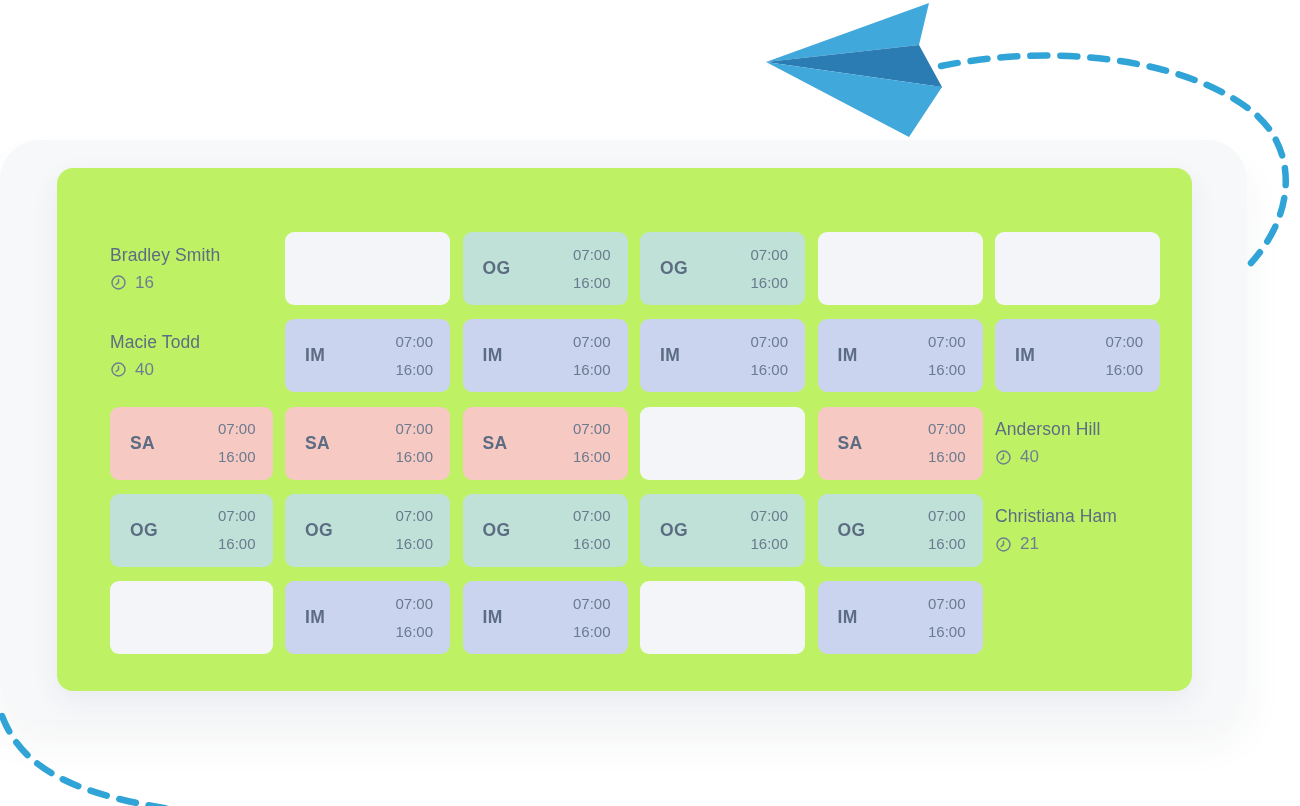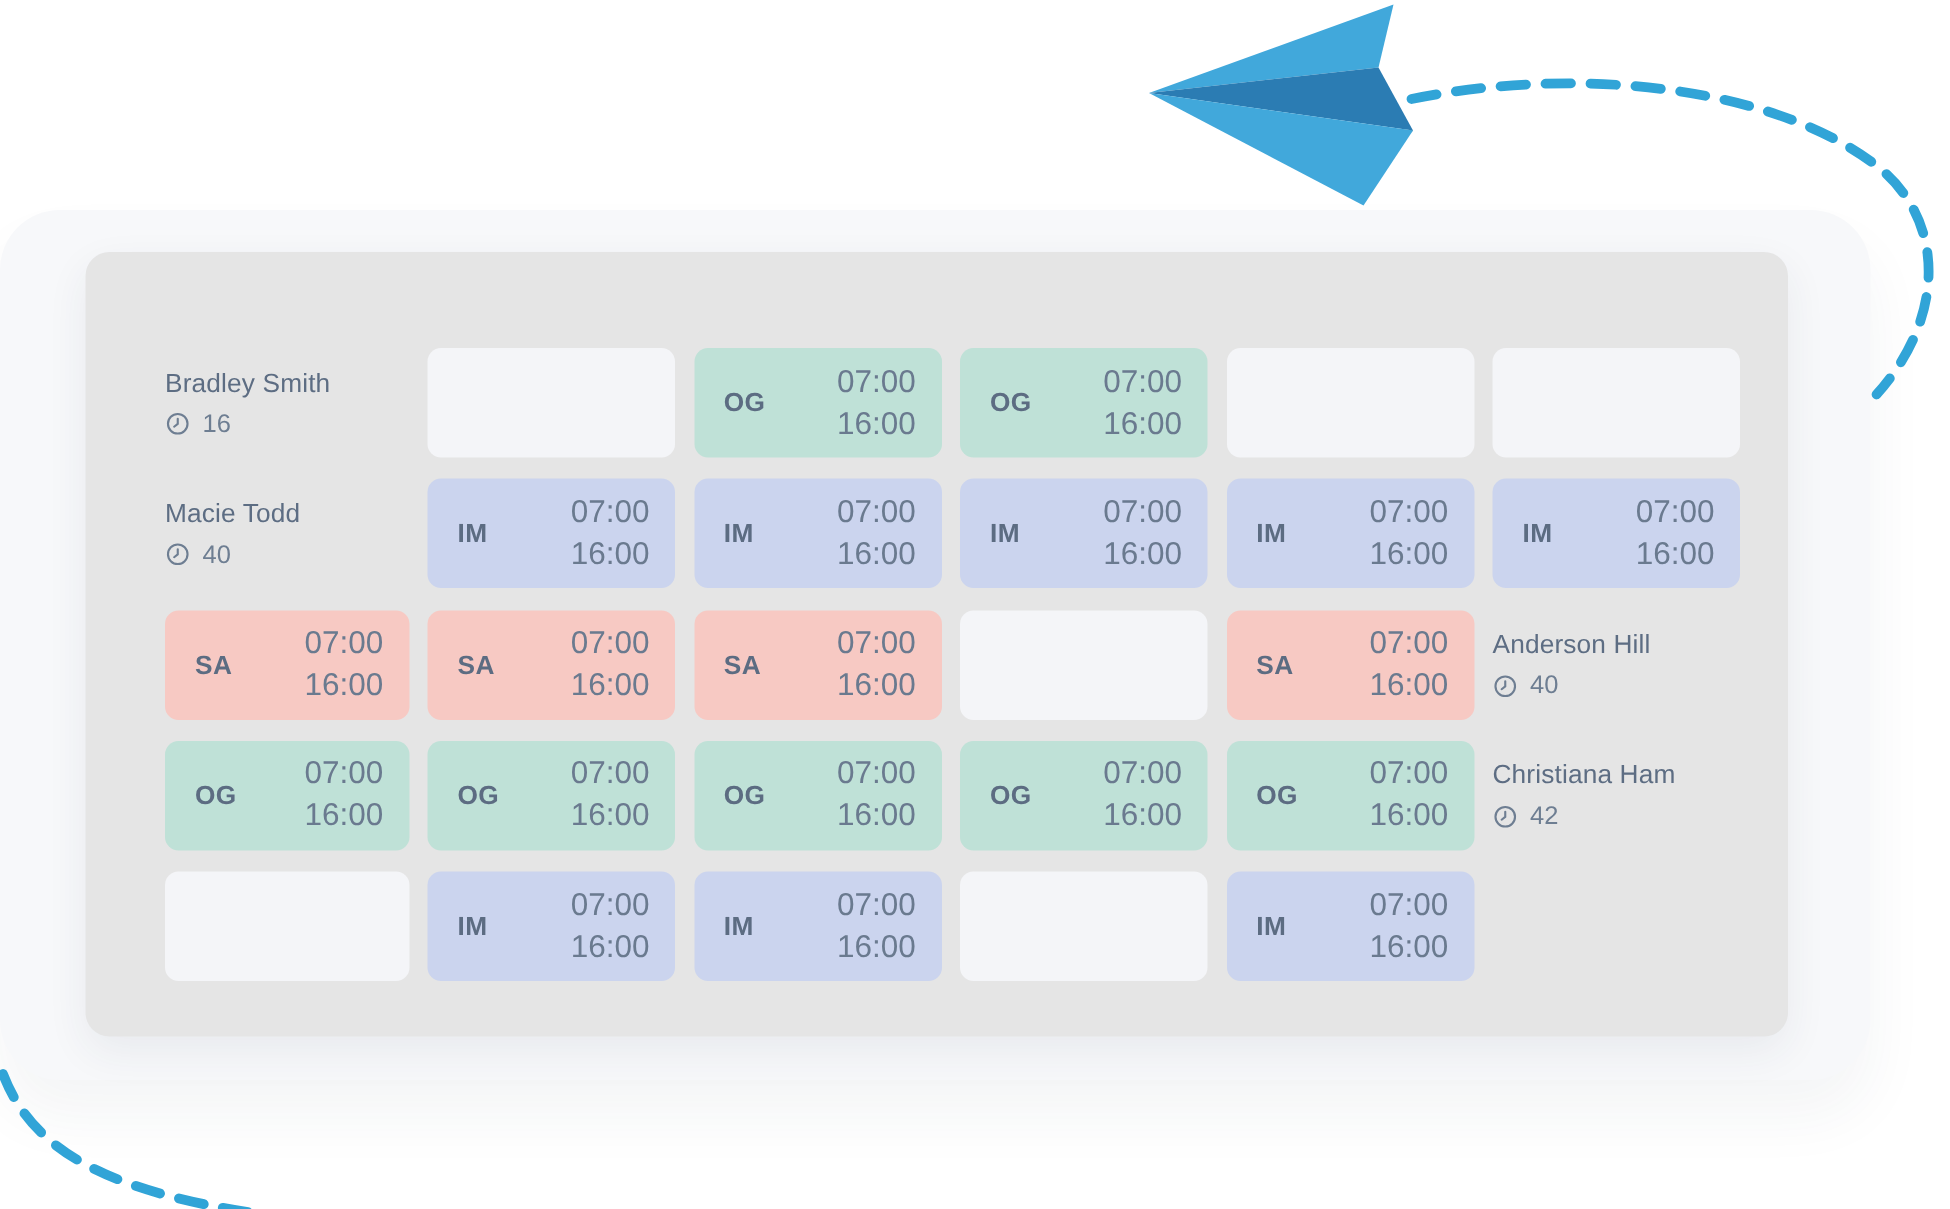--- a/index.html
+++ b/index.html
@@ -29,21 +29,21 @@
     border-radius: 40px;
     box-shadow: 0 24px 40px rgba(40, 55, 80, 0.05);
     z-index: 1;
   }
 
   
   .card {
     position: absolute;
     left: 57px; top: 28px;
     width: 1135px; height: 523px;
-    background: #e5e5e5;
+    background: #bef264;
     border-radius: 16px;
     box-shadow: 0 10px 28px rgba(40, 55, 80, 0.07);
   }
 
   .grid {
     display: grid;
     grid-template-columns: 162.5px repeat(5, 165px);
     grid-auto-rows: 73px;
     column-gap: 12.5px;
     row-gap: 14.3px;
@@ -87,21 +87,21 @@
   .code {
     font-size: 17.5px;
     font-weight: 600;
     color: #5c6c82;
     letter-spacing: 0.3px;
   }
   .times {
     display: flex;
     flex-direction: column;
     align-items: flex-end;
-    font-size: 21px;
+    font-size: 15px;
     line-height: 28px;
     color: #6a7a8f;
   }
 </style>
 </head>
 <body>
 
 <svg class="decor" viewBox="0 0 1300 806">
   <g>
     <path d="M 941 66 C 1055 43, 1185 58, 1253 112 C 1297 148, 1297 212, 1251 263" fill="none" stroke="#31a4d7" stroke-width="6.5" stroke-dasharray="17 13" stroke-linecap="round"></path>
@@ -295,21 +295,21 @@
           </span>
       </div>
 
       <div class="employee">
         <div class="ename">Christiana Ham</div>
         <div class="ehours">
           <svg class="clock" width="17" height="17" viewBox="0 0 24 24">
               <circle cx="12" cy="12" r="9.2" fill="none" stroke="#6e7e92" stroke-width="2"></circle>
               <path d="M12 7.4 L12 12.2 L8.6 14.8" fill="none" stroke="#6e7e92" stroke-width="2" stroke-linecap="round" stroke-linejoin="round"></path>
             </svg>
-          <span>42</span>
+          <span>21</span>
         </div>
       </div>
       <div class="cell">
         <span class="code"></span>
         <span class="times">
             <span></span>
             <span></span>
           </span>
       </div>
       <div class="cell" data-shift="IM">

